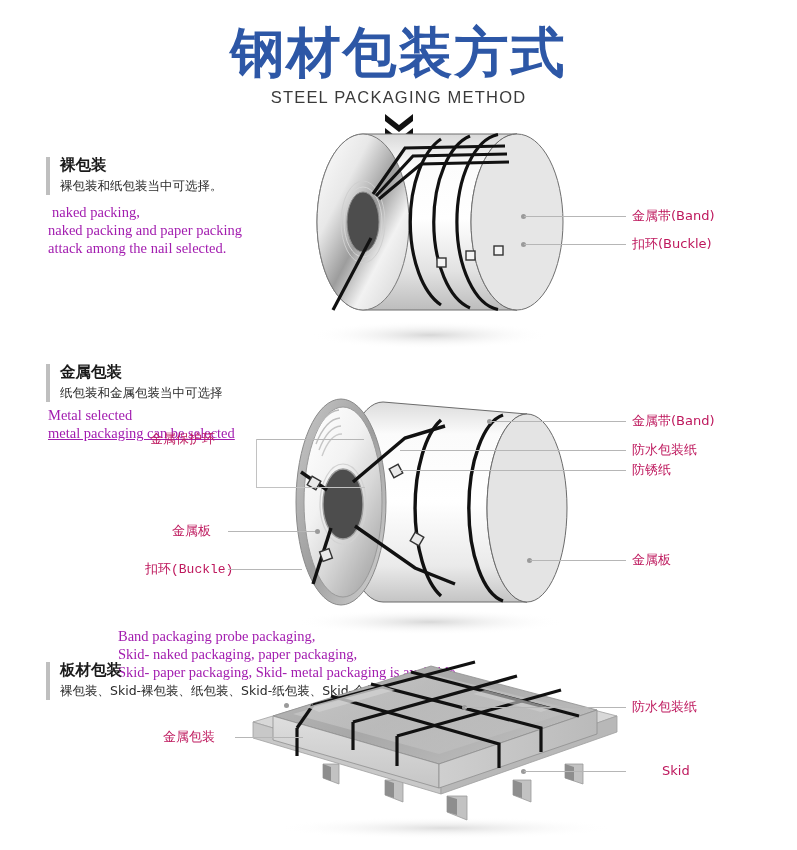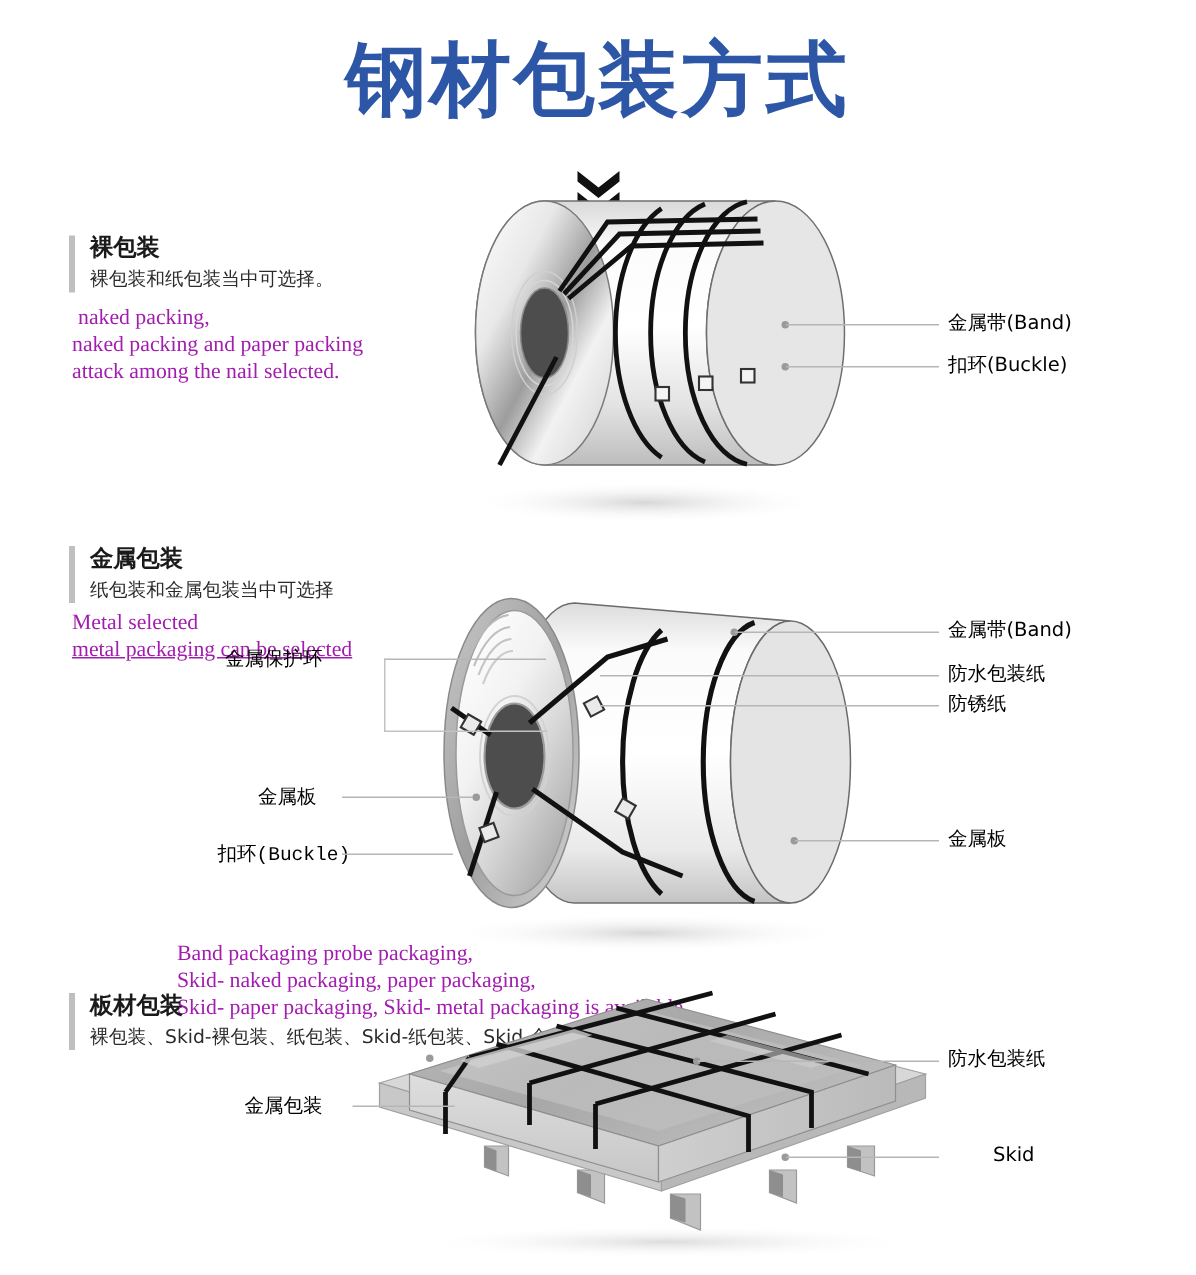--- a/index.html
+++ b/index.html
@@ -87,21 +87,21 @@
     color: #a21caf;
     line-height: 18px;
     white-space: nowrap;
   }
 
   
   .callout {
     position: absolute;
     font-family: "DejaVu Sans", sans-serif;
     font-size: 13px;
-    color: #000000;
+    color: #be185d;
     white-space: nowrap;
     line-height: 15px;
   }
   .callout.left { text-align: right; font-family: Liberation Mono, monospace; }
   .lead {
     position: absolute;
     height: 1px;
     background: #b6b6b6;
   }
   .dot {
@@ -119,20 +119,21 @@
   
   .diagram {
     position: absolute;
   }
 </style>
 </head>
 <body>
 
 <div id="header">
   <div id="title-cn">钢材包装方式</div>
+  <div id="title-en">STEEL PACKAGING METHOD</div>
   <svg id="chevrons" viewBox="0 0 50 34">
     <path d="M11 2 L25 13 L39 2 L39 9 L25 20 L11 9 Z" fill="#111"></path>
     <path d="M11 16 L25 27 L39 16 L39 23 L25 34 L11 23 Z" fill="#111"></path>
   </svg>
 </div>
 
 <div class="sec-head" style="left:46px; top:155px;">
   <div class="accent-bar"></div>
   <div class="sec-title">裸包装</div>
   <div class="sec-sub">裸包装和纸包装当中可选择。</div>

